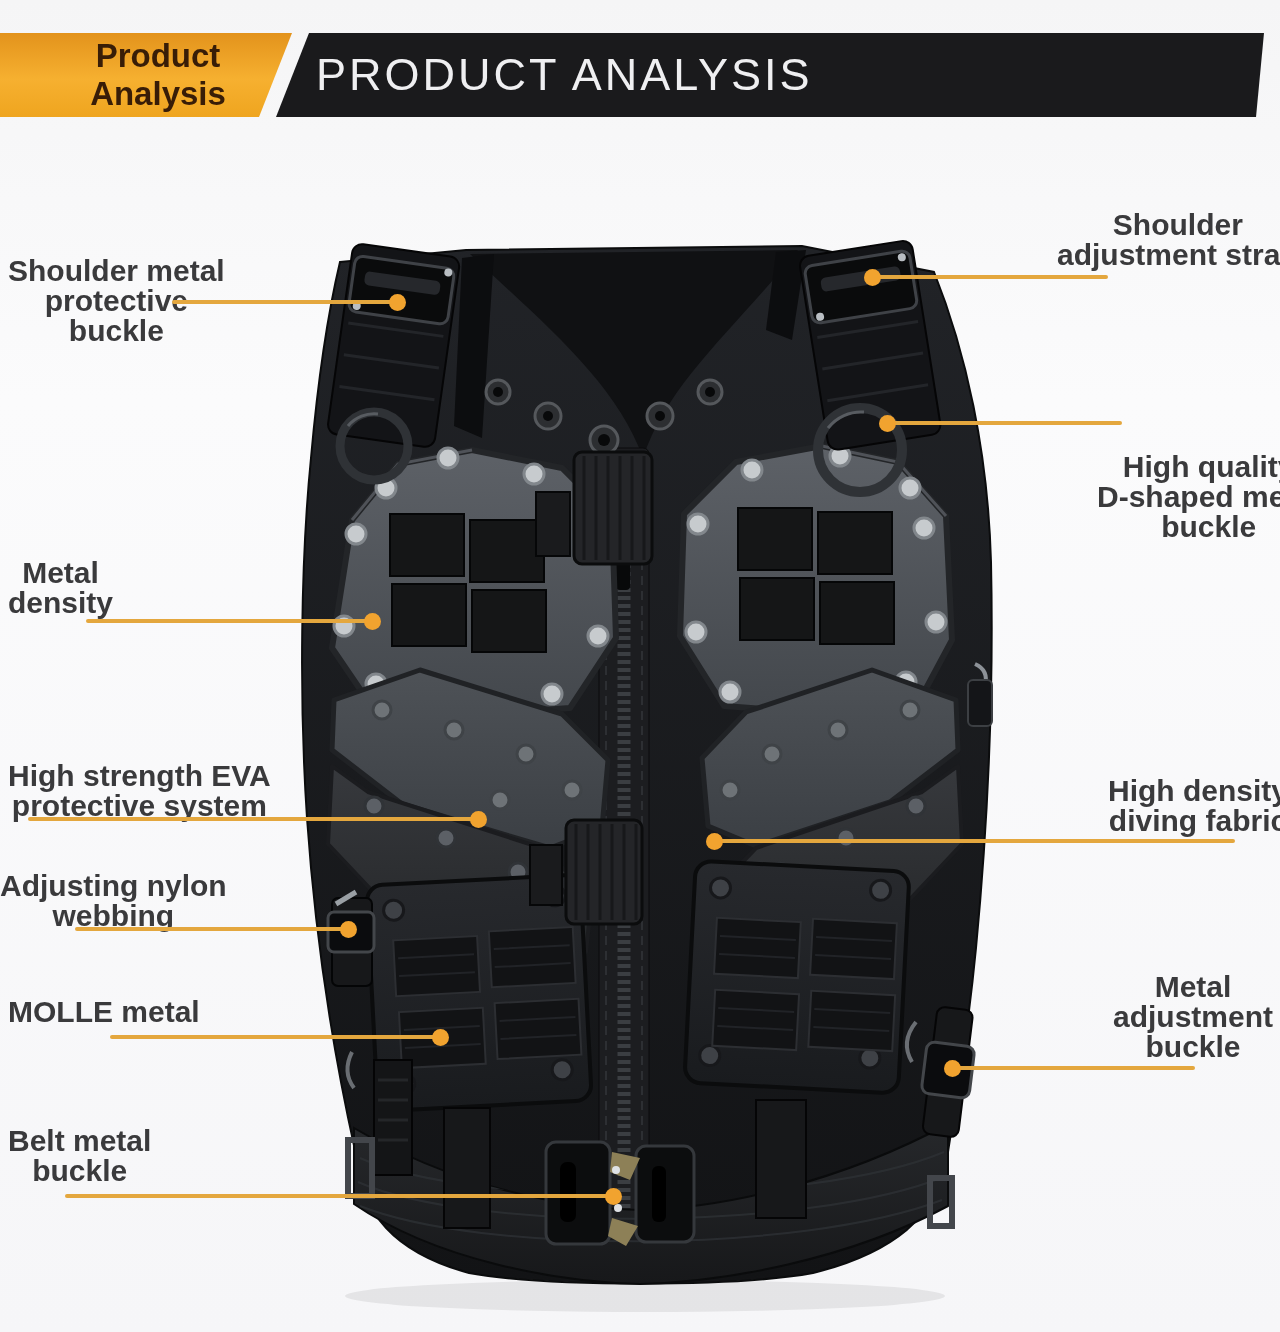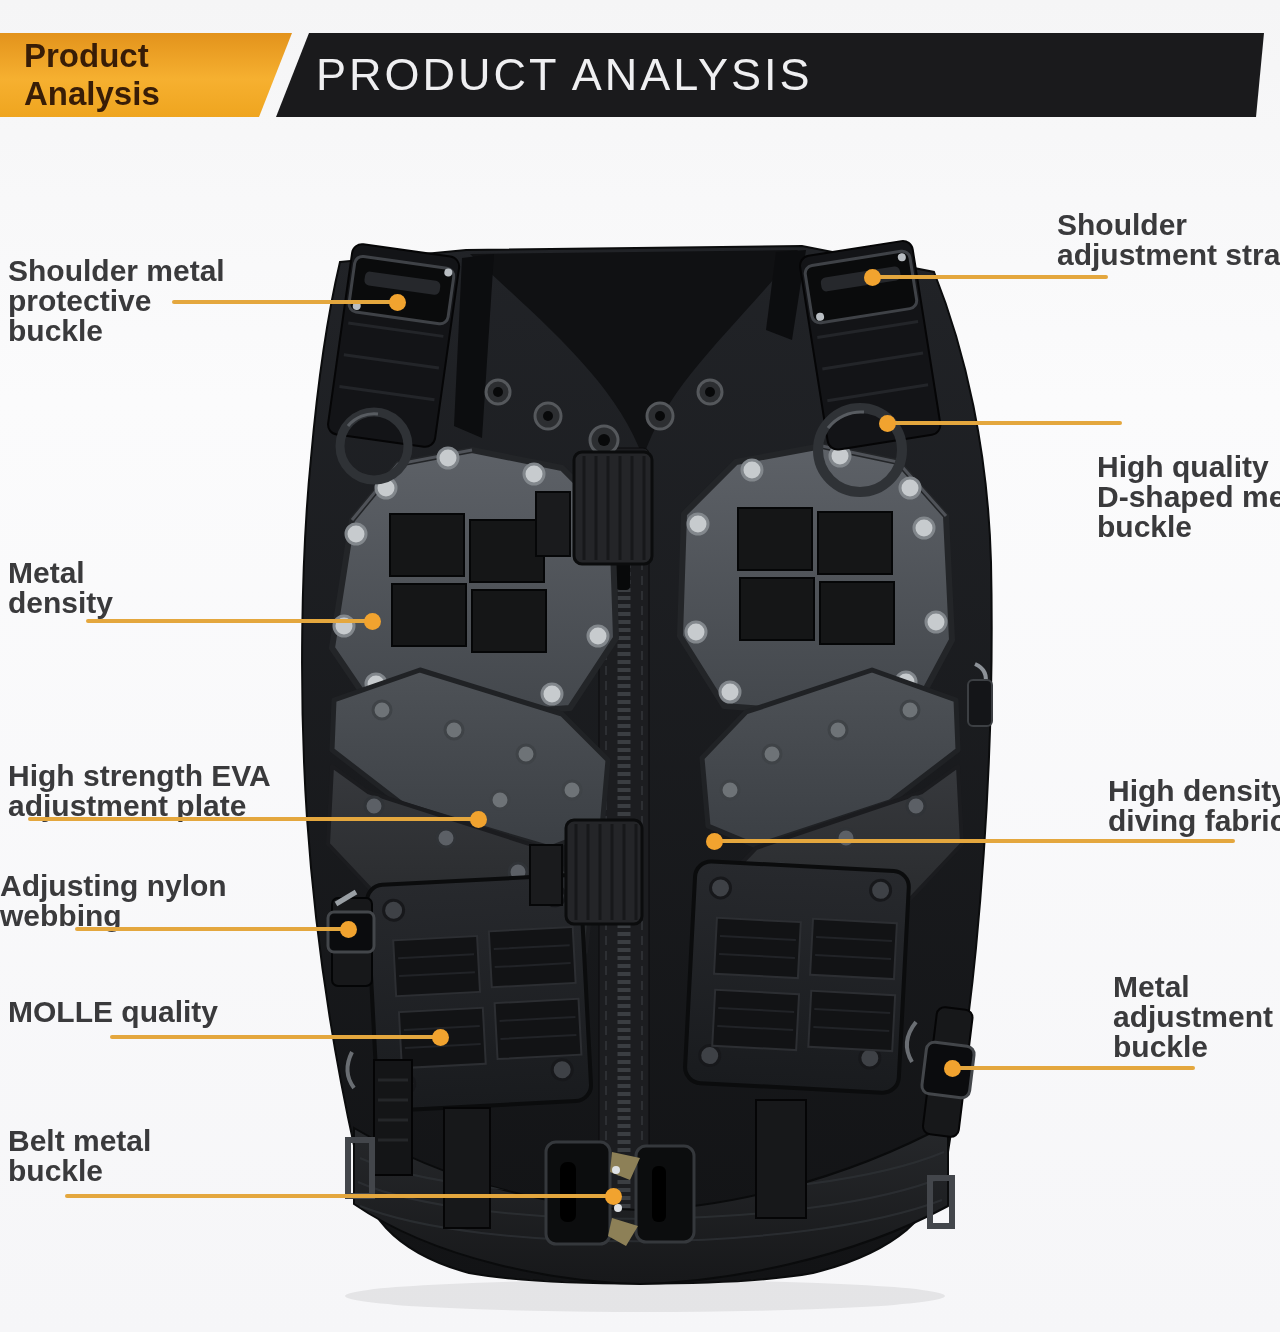--- a/index.html
+++ b/index.html
@@ -1,19 +1,20 @@
 <!DOCTYPE html>
 <html style="--accent-line: #e4a73e; --accent-dot: #f1a32f; --label-text: #3a3a3c; --badge-orange-top: #e3931c; --badge-orange-mid: #f6b030; --badge-orange-bottom: #efa51f; --badge-text: #381d07; --bar-bg: #1a1a1c; --bar-text: #efeff1;"><head>
 <meta charset="utf-8">
 <style>
   html,body{margin:0;padding:0;}
   .canvas{
     position:relative;width:1280px;height:1332px;overflow:hidden;
     background:linear-gradient(180deg,#f5f5f6 0%,#fbfbfc 30%,#f6f6f8 100%);
     font-family:"Liberation Sans",sans-serif;
+    text-align:center;
   }
   
   .hdr-badge{
     position:absolute;left:0;top:33px;width:292px;height:84px;
     clip-path:polygon(0 0,100% 0,calc(100% - 33px) 100%,0 100%);
     background:linear-gradient(180deg,var(--badge-orange-top) 0%,var(--badge-orange-mid) 55%,var(--badge-orange-bottom) 100%);
     display:flex;align-items:center;padding-left:24px;box-sizing:border-box;
     font-size:33px;font-weight:bold;color:var(--badge-text);
   }
   .hdr-bar{
@@ -314,34 +315,34 @@
 
   <div class="ann">
     <div class="ann-label" style="left:8px;top:558px">Metal
 density</div>
     <div class="ann-line" style="left:86px;top:619px;width:286px"></div>
     <div class="ann-dot" style="left:364px;top:613px"></div>
   </div>
 
   <div class="ann">
     <div class="ann-label" style="left:8px;top:761px">High strength EVA
-adjustment plate</div>
+protective system</div>
     <div class="ann-line" style="left:28px;top:817px;width:450px"></div>
     <div class="ann-dot" style="left:470px;top:811px"></div>
   </div>
 
   <div class="ann">
     <div class="ann-label" style="left:0;top:871px">Adjusting nylon
 webbing</div>
     <div class="ann-line" style="left:75px;top:927px;width:273px"></div>
     <div class="ann-dot" style="left:340px;top:921px"></div>
   </div>
 
   <div class="ann">
-    <div class="ann-label" style="left:8px;top:997px">MOLLE quality</div>
+    <div class="ann-label" style="left:8px;top:997px">MOLLE metal</div>
     <div class="ann-line" style="left:110px;top:1035px;width:330px"></div>
     <div class="ann-dot" style="left:432px;top:1029px"></div>
   </div>
 
   <div class="ann">
     <div class="ann-label" style="left:8px;top:1126px">Belt metal
 buckle</div>
     <div class="ann-line" style="left:65px;top:1194px;width:548px"></div>
     <div class="ann-dot" style="left:605px;top:1188px"></div>
   </div>

